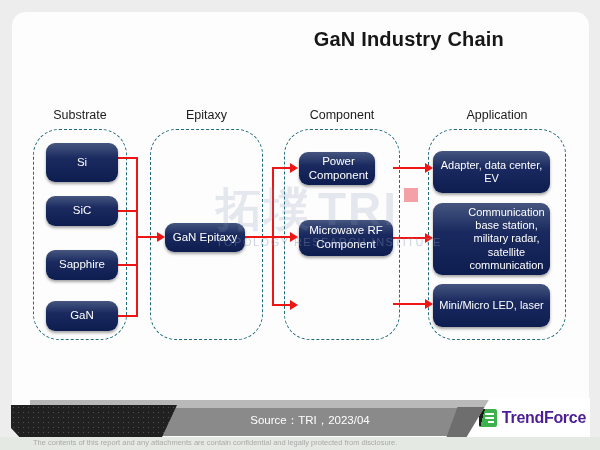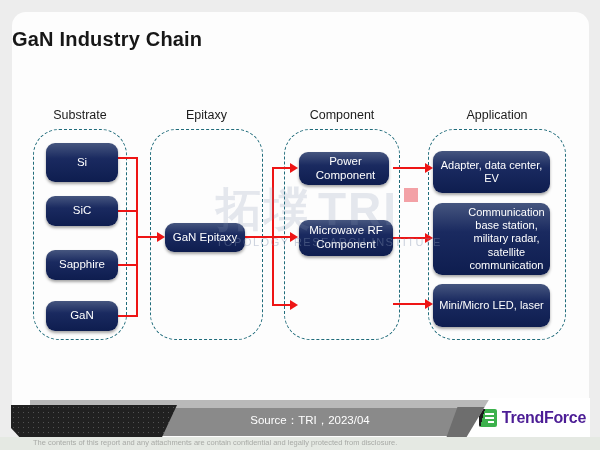--- a/index.html
+++ b/index.html
@@ -1,19 +1,19 @@
 <!DOCTYPE html>
 <html><head>
 <meta charset="utf-8">
 <style>
   html,body{margin:0;padding:0;}
   .stage{position:relative;width:600px;height:450px;background:#ededed;overflow:hidden;
          font-family:"Liberation Sans", sans-serif;}
   .card{position:absolute;left:12px;top:12px;width:577px;height:426px;background:#fdfdfd;border-radius:14px;}
-  .title{position:absolute;left:12px;top:28px;width:468px;text-align:left;font-size:20px;font-weight:bold;color:#171717;letter-spacing:0.2px;}
+  .title{position:absolute;left:12px;top:28px;width:468px;text-align:right;font-size:20px;font-weight:bold;color:#171717;letter-spacing:0.2px;padding-left:24px;}
   .col-head{position:absolute;top:108px;height:16px;text-align:center;font-size:12.5px;color:#1c1c1c;}
   .group{position:absolute;top:129px;height:211px;border:1.6px dashed #1f6b7a;border-radius:26px;box-sizing:border-box;background:transparent;}
   .nbox{position:absolute;box-sizing:border-box;border-radius:9px;color:#fff;display:flex;align-items:center;justify-content:center;
         text-align:center;padding:2px 5px;line-height:1.2;
         background:linear-gradient(180deg,#46567f 0%,#1a2a60 40%,#0e1d4f 100%);
         box-shadow:0 2px 3px rgba(0,0,0,0.35);font-size:11.5px;}
   .nbox.small{font-size:11px;}
   .rl{position:absolute;background:#ee1515;}
   .ah{position:absolute;width:0;height:0;border:5px solid transparent;border-left:8px solid #ee1515;border-right:0;}
   .watermark{position:absolute;left:183px;top:186px;width:250px;pointer-events:none;margin-left:33px;}
@@ -82,21 +82,21 @@
   <div class="rl" style="left:393px;top:303px;width:33px;height:2px;"></div>
   <div class="ah" style="left:425px;top:299px;"></div>
 
   <div class="nbox" style="left:46px;top:143px;width:72px;height:39px;">Si</div>
   <div class="nbox" style="left:46px;top:196px;width:72px;height:30px;">SiC</div>
   <div class="nbox" style="left:46px;top:250px;width:72px;height:30px;">Sapphire</div>
   <div class="nbox" style="left:46px;top:301px;width:72px;height:30px;">GaN</div>
 
   <div class="nbox" style="left:165px;top:223px;width:80px;height:29px;">GaN Epitaxy</div>
 
-  <div class="nbox" style="left:299px;top:152px;width:90px;height:33px;padding-left:8px;">Power Component</div>
+  <div class="nbox" style="left:299px;top:152px;width:76px;height:33px;padding-left:8px;">Power Component</div>
   <div class="nbox" style="left:299px;top:220px;width:94px;height:36px;">Microwave RF Component</div>
 
   <div class="nbox small" style="left:433px;top:151px;width:117px;height:42px;">Adapter, data center, EV</div>
   <div class="nbox small" style="left:433px;top:203px;width:117px;height:72px;padding-left:35px;">Communication base station, military radar, satellite communication</div>
   <div class="nbox small" style="left:433px;top:284px;width:117px;height:43px;">Mini/Micro LED, laser</div>
 
   <div class="watermark">
     <div class="wm-line1">
       <span>拓墣</span>
       <span>TRI</span>

